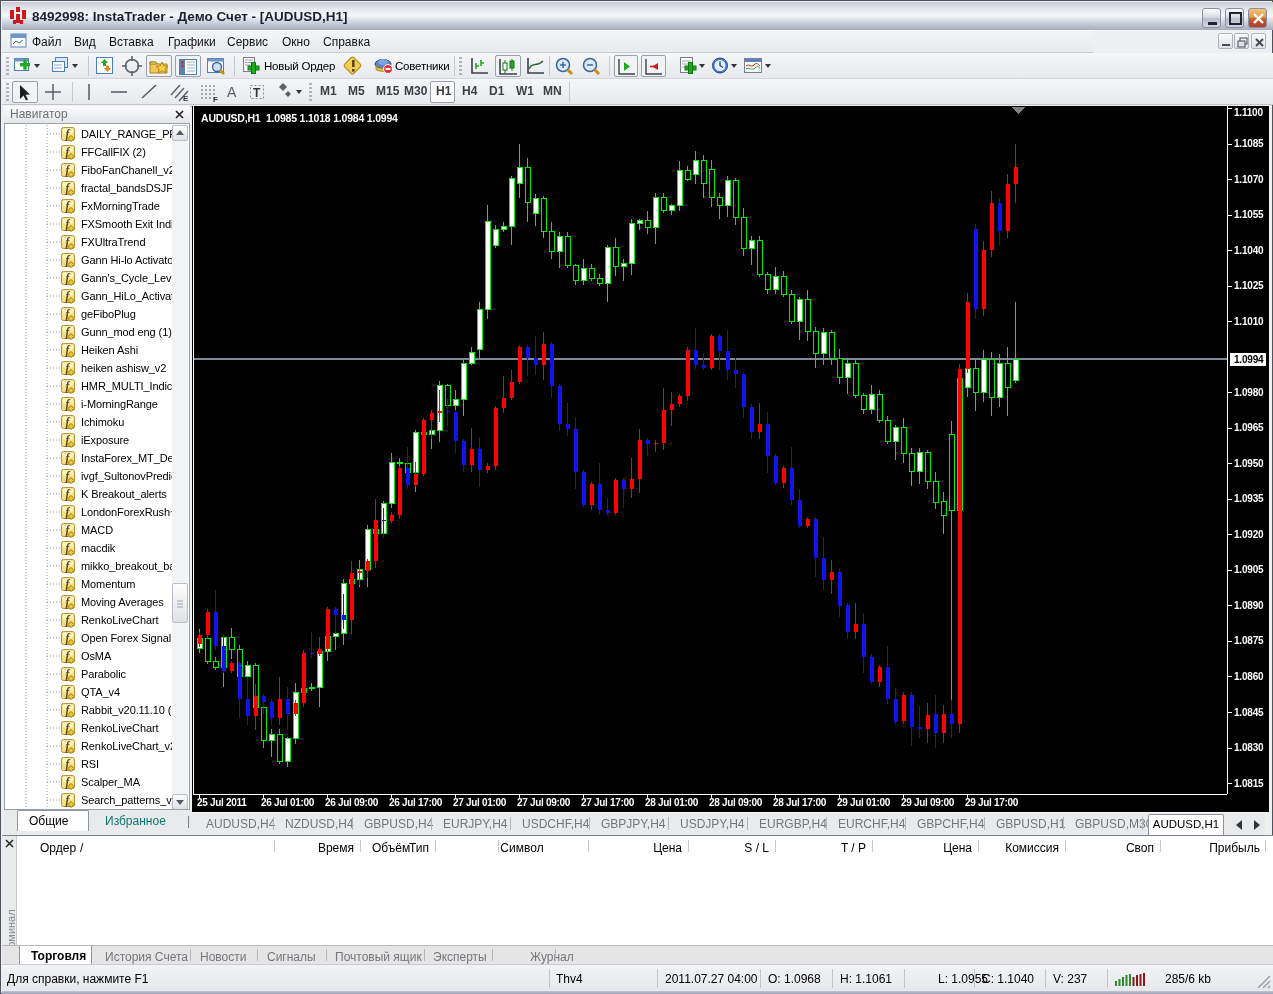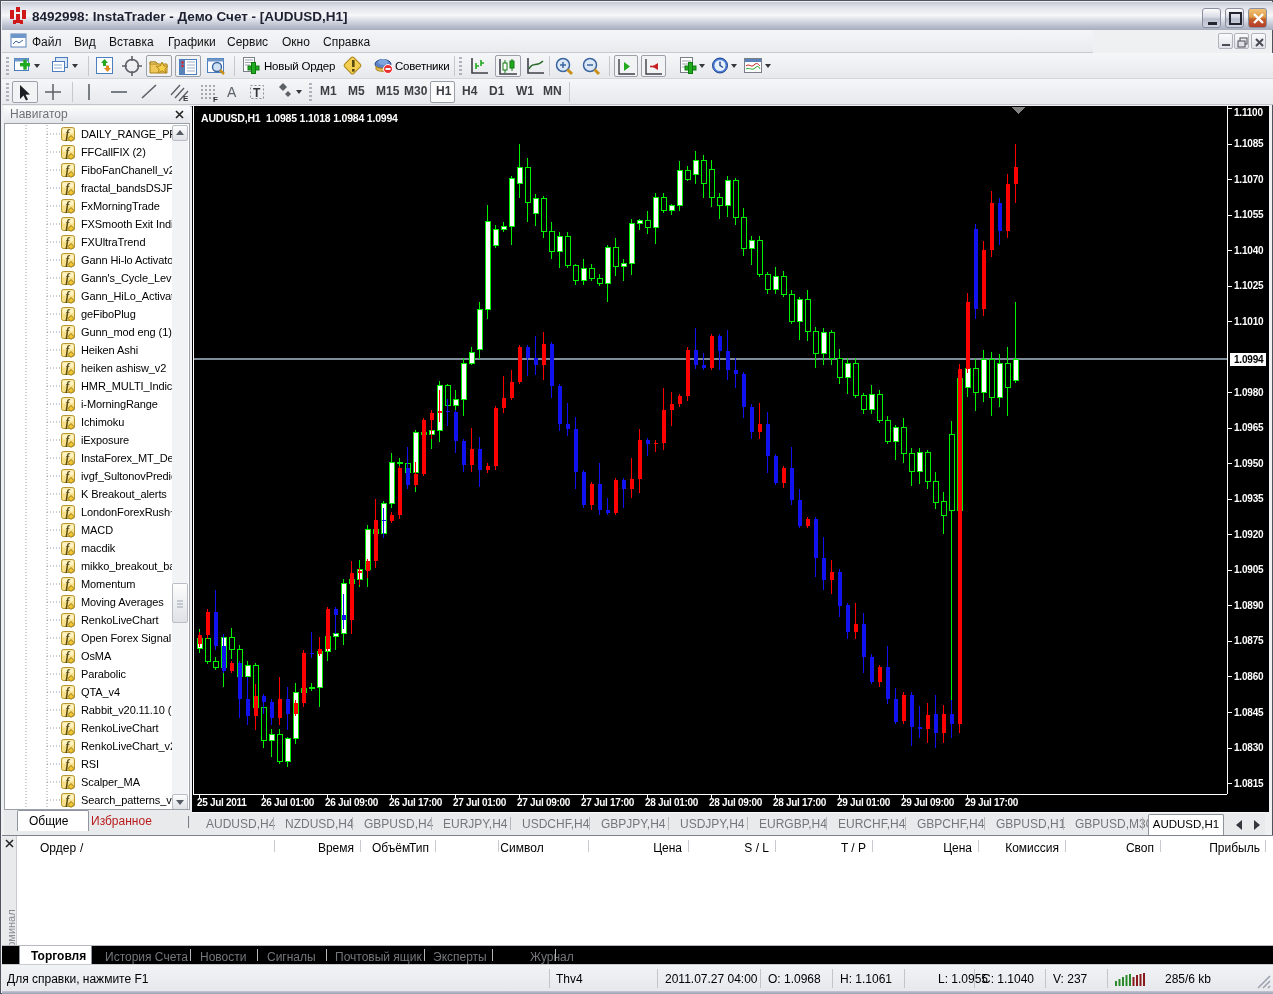--- a/index.html
+++ b/index.html
@@ -42,21 +42,21 @@
 .ctsep{position:absolute;top:4px;width:1px;height:13px;background:#b4b6ba}
 #ctact{position:absolute;left:956px;top:1px;width:76px;height:22px;background:#fff;border:1px solid #8f949e;border-bottom:0;border-radius:2px 2px 0 0;font-size:11.5px;color:#000;text-align:center;padding-top:3px}
 
 #term{position:absolute;left:1px;top:834px;width:1271px;height:129px;background:#fff;border-top:1px solid #7e828c}
 #tside{position:absolute;left:0;top:0;width:15px;height:129px;background:#e9eaec;border-right:1px solid #c8cacf}
 #tside span{position:absolute;left:3px;top:124px;font-size:11px;color:#8a8c90;transform:rotate(-90deg);transform-origin:0 0;white-space:nowrap}
 .th{position:absolute;top:5px;font-size:12px;color:#000}
 .thsep{position:absolute;top:4px;width:1px;height:12px;background:#c8cacf}
 #balrow{position:absolute;left:16px;top:22px;width:1255px;height:19px;background:#c6c6c6;font-size:12px;font-weight:bold;color:#000}
 
-#ttabs{position:absolute;left:0px;top:109px;width:1271px;height:20px;background:#000000;border-top:1px solid #b6b8bd}
+#ttabs{position:absolute;left:0px;top:109px;width:1271px;height:20px;background:#e5e5e5;border-top:1px solid #b6b8bd}
 .tt{position:absolute;top:4px;font-size:12px;color:#74767a}
 #ttact{position:absolute;left:17px;top:0px;width:73px;height:20px;background:#fff;border:1px solid #8f949e;border-top:0;border-radius:0 0 2px 2px;font-size:12px;font-weight:bold;color:#000;padding-left:11px;padding-top:3px}
 
 #status{position:absolute;left:1px;top:963px;width:1271px;height:27px;background:linear-gradient(180deg,#f2f3f5,#e6e8ec);border-top:1px solid #c9cbd1}
 .st{position:absolute;top:7px;font-size:12px;color:#000}
 .stsep{position:absolute;top:4px;width:1px;height:19px;background:#c3c5cb}
 #grip2{position:absolute;right:2px;top:8px;width:16px;height:16px}
 .axp{font-size:10px;font-weight:bold;letter-spacing:-0.2px;fill:#fff;font-family:"Liberation Sans",sans-serif}
 .axd{font-size:10px;font-weight:bold;letter-spacing:-0.3px;fill:#fff;font-family:"Liberation Sans",sans-serif}
 .ohlc{font-size:10.5px;font-weight:bold;letter-spacing:-0.2px;fill:#fff;font-family:"Liberation Sans",sans-serif}
@@ -848,21 +848,21 @@
             <path d="M7 10 L11 5 L3 5 Z" fill="#565a62"></path>
           </svg></div>
  <div class="sbtn" style="top:458px;height:40px"><svg width="14" height="40">
             <path d="M4 17 h6 M4 20 h6 M4 23 h6" stroke="#9aa0ac"></path>
           </svg></div>
 </div>
 </div>
 <div class="abs" style="left:3px;top:809px;width:188px;height:25px;background:#e9eaec"></div>
 <div class="abs" style="left:16px;top:809px;width:72px;height:21px;background:#fff;border:1px solid #8f949e;border-bottom:0;border-radius:2px 2px 0 0"></div>
 <span class="navtab" style="left:28px;top:813px;color:#000">Общие</span>
-<span class="navtab" style="left:90px;top:813px;color:#b91c1c">Избранное</span>
+<span class="navtab" style="left:104px;top:813px;color:#0f766e">Избранное</span>
 <span class="navtab" style="left:186px;top:813px;color:#74767a">|</span>
 <svg id="chart" width="1077" height="706" viewBox="191 105 1077 706" shape-rendering="crispEdges" style="position:absolute;left:191px;top:105px">
 <rect x="191" y="105" width="1077" height="706" fill="#000"></rect>
 <line x1="192" y1="358.1" x2="1227" y2="358.1" stroke="#7e8c9a" stroke-width="1.5"></line>
 <line x1="198.5" y1="628.1" x2="198.5" y2="651.8" stroke="#00f000" stroke-width="1"></line>
       <rect x="196" y="637.6" width="5" height="9.5" fill="#ffffff" stroke="#00f000" stroke-width="1"></rect>
       <line x1="206.5" y1="632.8" x2="206.5" y2="662.8" stroke="#00f000" stroke-width="1"></line>
       <rect x="204" y="637.6" width="5" height="22.9" fill="#000000" stroke="#00f000" stroke-width="1"></rect>
       <line x1="214.5" y1="655.7" x2="214.5" y2="669.2" stroke="#00f000" stroke-width="1"></line>
       <rect x="212" y="660.5" width="5" height="6.3" fill="#000000" stroke="#00f000" stroke-width="1"></rect>

